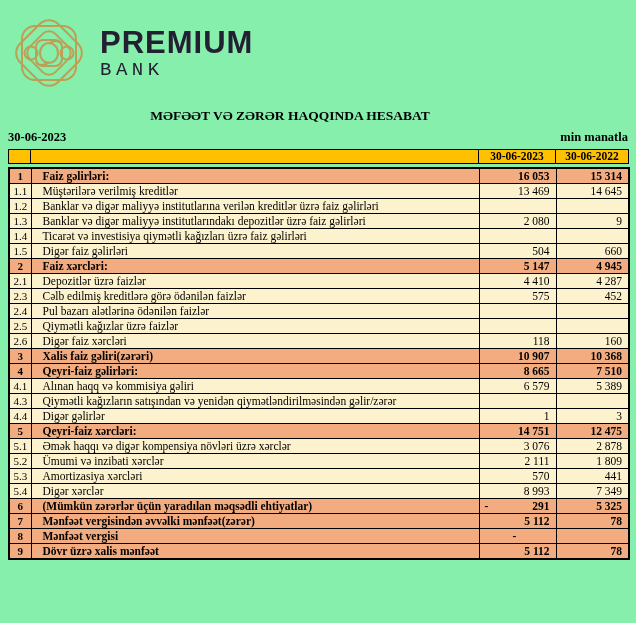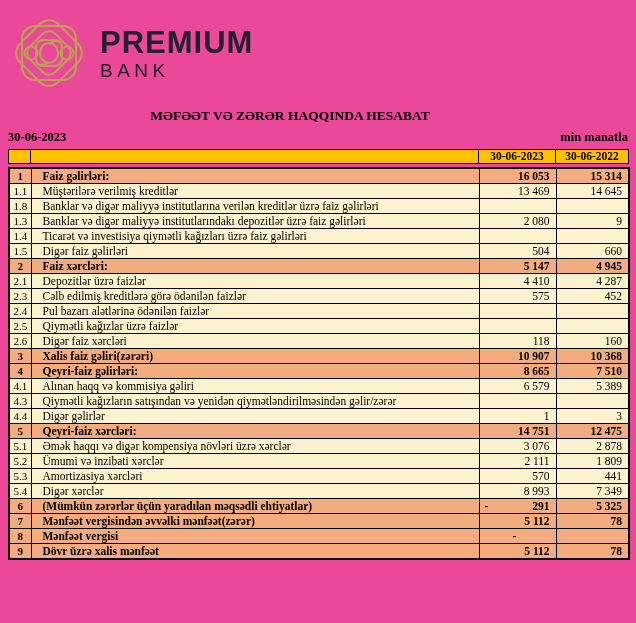--- a/index.html
+++ b/index.html
@@ -1,25 +1,25 @@
 <!DOCTYPE html>
 <html><head>
 <meta charset="utf-8">
 <style>
   html,body{margin:0;padding:0;background:#fff;}
-  .page{position:relative;width:636px;height:623px;background:#ec4899;overflow:hidden;
+  .page{position:relative;width:636px;height:623px;background:#86efac;overflow:hidden;
         font-family:"Liberation Serif",serif;color:#000;}
 
   
   .logo-wrap{position:absolute;left:10px;top:14px;display:flex;align-items:center;}
   .logo-icon{width:78px;height:78px;}
   .wordmark{margin-left:12px;display:flex;flex-direction:column;justify-content:center;}
   .brand{font-family:"Liberation Sans",sans-serif;font-weight:700;font-size:31px;
          letter-spacing:1px;color:#232031;line-height:1;}
-  .brand-sub{font-family:Liberation Sans, sans-serif;font-weight:400;font-size:19px;
+  .brand-sub{font-family:Liberation Mono, monospace;font-weight:400;font-size:19px;
          letter-spacing:4.5px;color:#232031;line-height:1;margin-top:3px;}
 
   
   .doc-title{position:absolute;top:108px;left:0;width:580px;text-align:center;
              font-weight:bold;font-size:13.5px;}
   .meta-left{position:absolute;left:8px;top:130px;font-weight:bold;font-size:12.5px;}
   .meta-right{position:absolute;right:8px;top:130px;font-weight:bold;font-size:12.5px;}
 
   
   .tables{position:absolute;left:8px;top:149px;width:620px;}
@@ -101,21 +101,21 @@
             <td class="val">16 053</td>
             <td class="val">15 314</td>
           </tr>
           <tr class="sub">
             <td class="no">1.1</td>
             <td class="lbl">Müştərilərə verilmiş kreditlər</td>
             <td class="val">13 469</td>
             <td class="val">14 645</td>
           </tr>
           <tr class="sub">
-            <td class="no">1.8</td>
+            <td class="no">1.2</td>
             <td class="lbl">Banklar və digər maliyyə institutlarına verilən kreditlər üzrə faiz gəlirləri</td>
             <td class="val"></td>
             <td class="val"></td>
           </tr>
           <tr class="sub">
             <td class="no">1.3</td>
             <td class="lbl">Banklar və digər maliyyə institutlarındakı depozitlər üzrə faiz gəlirləri</td>
             <td class="val">2 080</td>
             <td class="val">9</td>
           </tr>

